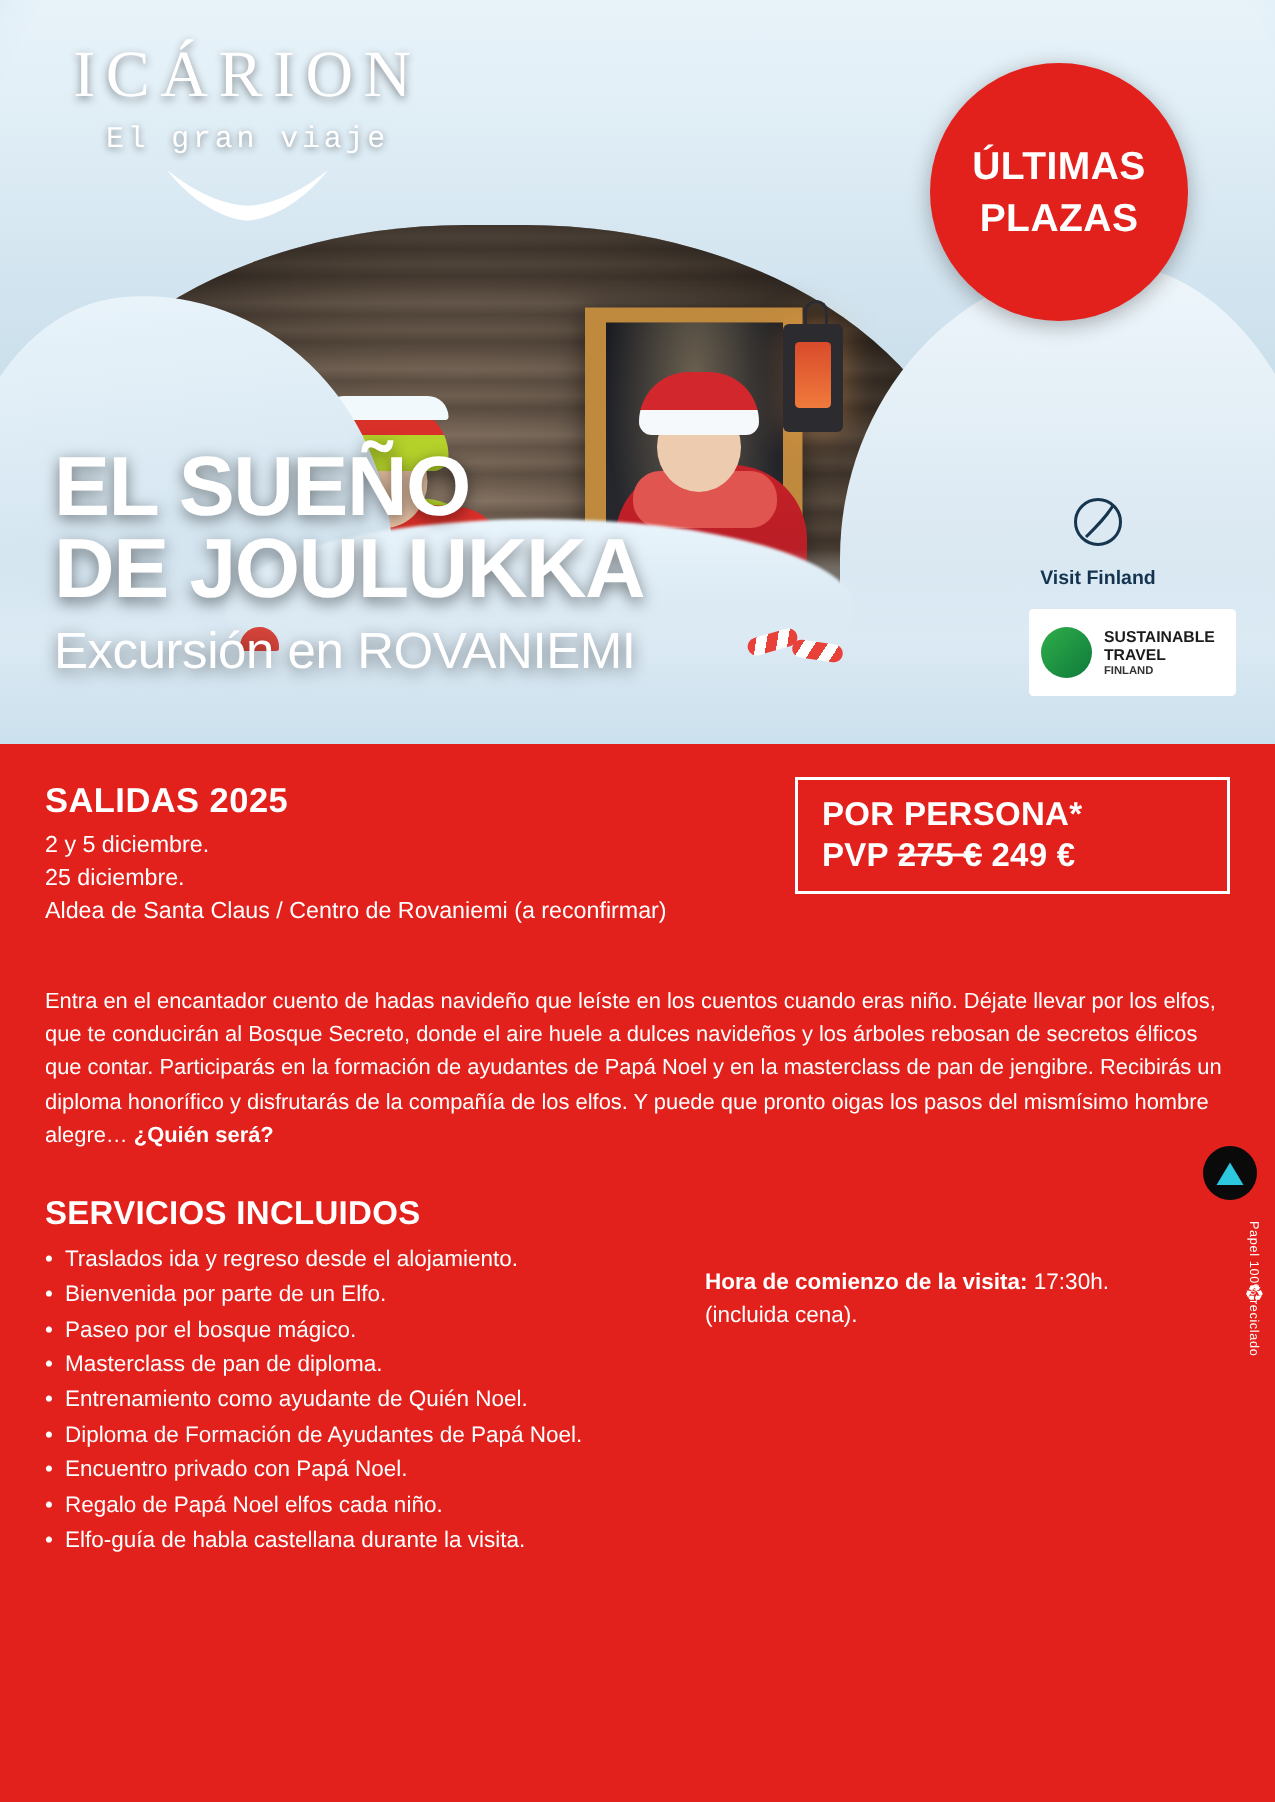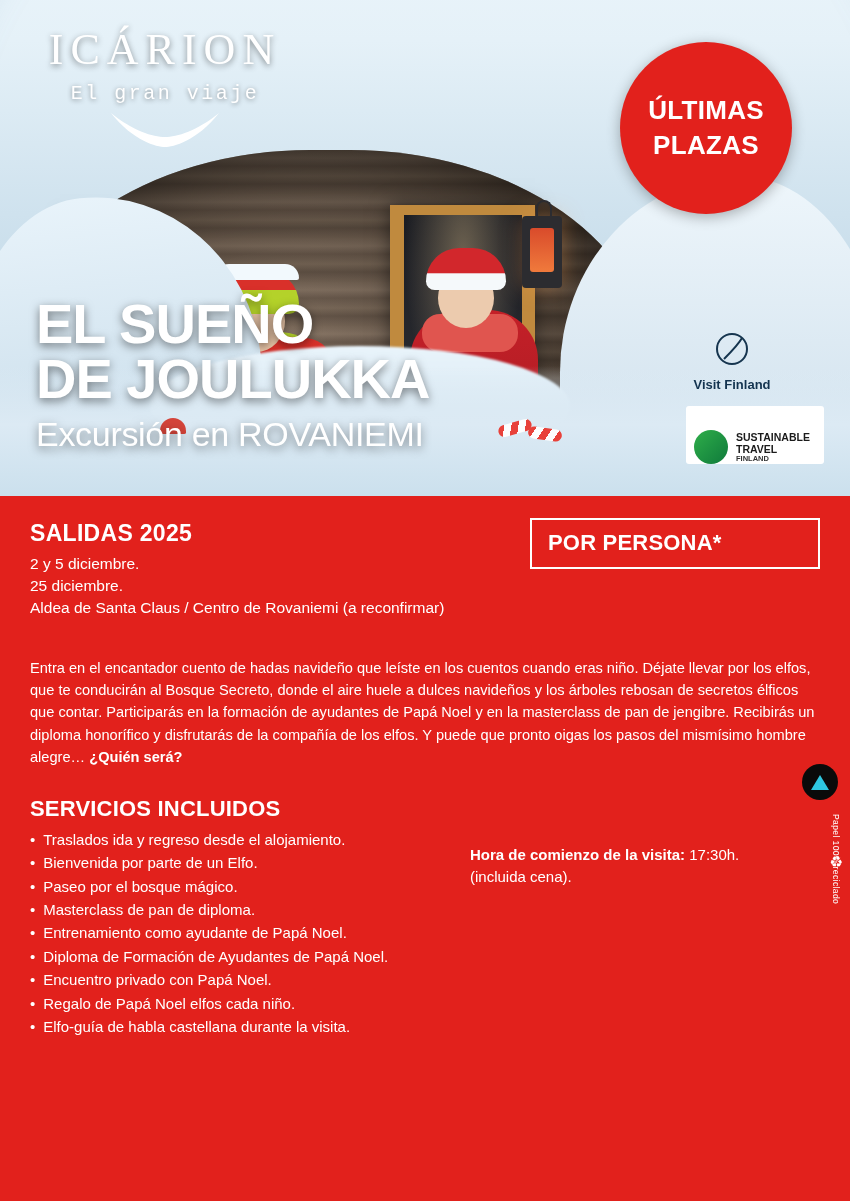--- a/index.html
+++ b/index.html
@@ -344,21 +344,21 @@
     font-weight: bold;
     color: #13334f;
   }
   .sustainable {
     position: absolute;
     right: 26px; bottom: 32px;
     width: 138px; height: 58px;
     background: #fff;
     border-radius: 3px;
     display: flex;
-    align-items: flex-end;
+    align-items: center;
     padding: 0 8px;
     box-sizing: border-box;
     gap: 8px;
   }
   .st-leaf {
     width: 34px; height: 34px;
     border-radius: 50%;
     background: linear-gradient(135deg, #2fae4a, #0f7a3b);
     flex: 0 0 auto;
   }
@@ -560,20 +560,25 @@
     <div class="salidas-title">SALIDAS  2025</div>
     <div class="salidas-lines">
       <div>2 y 5 diciembre.</div>
       <div>25 diciembre.</div>
       <div>Aldea de Santa Claus / Centro de Rovaniemi (a reconfirmar)</div>
     </div>
   </div>
 
   <div class="price-box">
     <div class="price-line">POR PERSONA*</div>
+    <div class="price-line">
+      <span>PVP</span>
+      <span class="price-old">275 €</span>
+      <span>249 €</span>
+    </div>
   </div>
 
   <p class="intro">
     <span>Entra en el encantador cuento de hadas navideño que leíste en los cuentos cuando eras niño. Déjate llevar por los elfos, que te conducirán al Bosque Secreto, donde el aire huele a dulces navideños y los árboles rebosan de secretos élficos que contar. Participarás en la formación de ayudantes de Papá Noel y en la masterclass de pan de jengibre. Recibirás un diploma honorífico y disfrutarás de la compañía de los elfos. Y puede que pronto oigas los pasos del mismísimo hombre alegre… </span><b>¿Quién será?</b>
   </p>
 
   <div class="servicios-title">SERVICIOS INCLUIDOS</div>
 
   <div class="cols">
     <div class="col-left">
@@ -589,21 +594,21 @@
         <li>
             <span class="dot">•</span>
             <span>Paseo por el bosque mágico.</span>
           </li>
         <li>
             <span class="dot">•</span>
             <span>Masterclass de pan de diploma.</span>
           </li>
         <li>
             <span class="dot">•</span>
-            <span>Entrenamiento como ayudante de Papá Noel.</span>
+            <span>Entrenamiento como ayudante de Quién Noel.</span>
           </li>
         <li>
             <span class="dot">•</span>
             <span>Diploma de Formación de Ayudantes de Papá Noel.</span>
           </li>
         <li>
             <span class="dot">•</span>
             <span>Encuentro privado con Papá Noel.</span>
           </li>
         <li>

